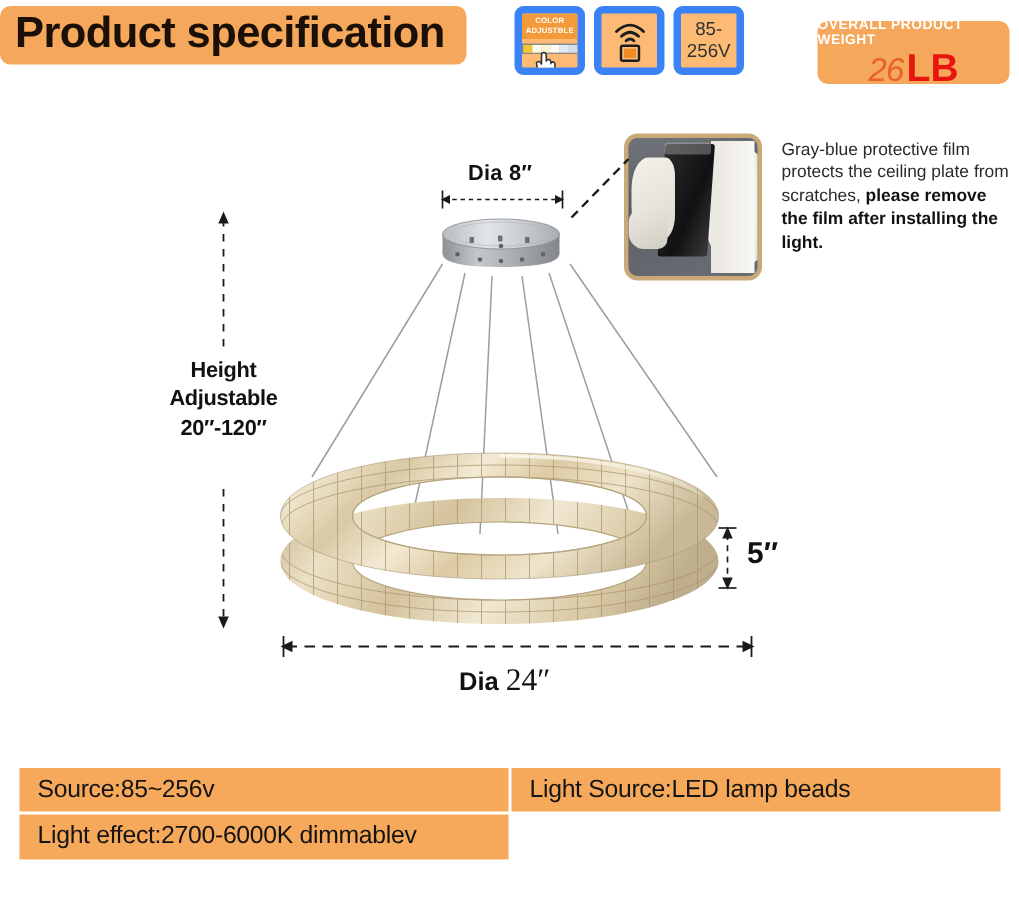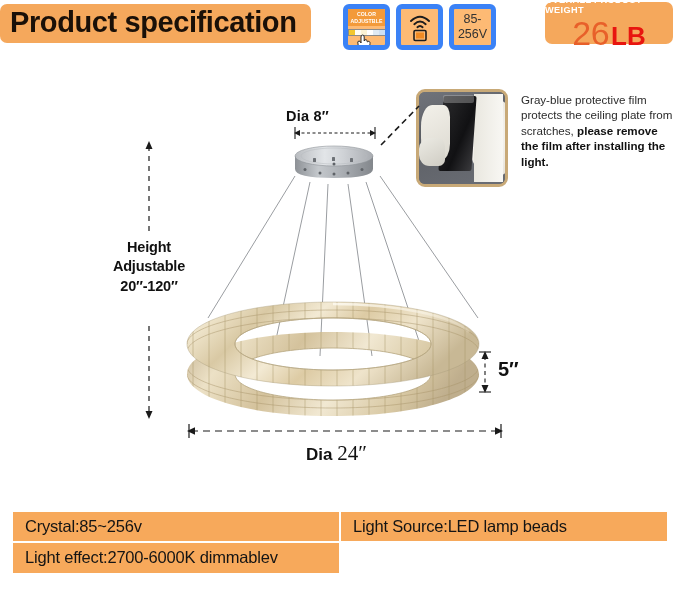--- a/index.html
+++ b/index.html
@@ -37,31 +37,31 @@
     text-align: center; padding: 2px 0 2px; letter-spacing: 0.1px;
   }
   .cc-strip { width: 38px; height: 11px; margin: 3px auto 0; display: flex; border: 1px solid #8a8a8a; }
   .cc-strip i { flex: 1; display: block; }
   .cc-hand { width: 38px; height: 15px; margin: 0 auto; position: relative; }
   .cc-hand svg { position: absolute; left: 5px; top: -2px; }
 
   .badge-volt { font-size: 12.5px; font-weight: 400; color: #333; line-height: 1.2; text-align: center; }
 
   .weight-badge {
-    position: absolute; left: 545px; top: 2px;
+    position: absolute; left: 545px; top: 14px;
     width: 128px; height: 42px;
     background: #f5a85c; border-radius: 7px;
     display: flex; flex-direction: column; align-items: center; justify-content: center;
   }
   .weight-label {
     font-size: 9.2px; font-weight: 700; color: #ffffff;
     letter-spacing: 0.35px; line-height: 1; margin-bottom: 1px;
   }
   .weight-value { line-height: 1; display: flex; align-items: baseline; }
-  .weight-num { font-size: 34px; font-weight: 400; color: #e8602a; letter-spacing: -0.5px; }
+  .weight-num { font-size: 22px; font-weight: 400; color: #e8602a; letter-spacing: -0.5px; font-style: italic; }
   .weight-unit { font-size: 26px; font-weight: 700; color: #e8150f; margin-left: 2px; }
 
   
   .film-photo {
     position: absolute; left: 416px; top: 89px;
     width: 92px; height: 98px;
     border: 3px solid #c8a977; border-radius: 9px;
     overflow: hidden; background: #6d7076;
   }
   .fp-bg { position: absolute; inset: 0;
@@ -85,21 +85,21 @@
   .film-text {
     position: absolute; left: 521px; top: 92px; width: 152px;
     font-size: 11.6px; line-height: 1.33; color: #2b2b2b;
   }
   .film-text .bold { font-weight: 700; color: #111; }
 
   .leader { position: absolute; left: 380px; top: 104px; width: 40px; height: 42px; }
 
   
   .dim-label { position: absolute; font-weight: 700; color: #111; }
-  .lbl-dia8 { left: 286px; top: 108px; font-size: 14.5px; letter-spacing: 0.2px; }
+  .lbl-dia8 { left: 312px; top: 108px; font-size: 14.5px; letter-spacing: 0.2px; }
   .lbl-dia24 { left: 306px; top: 441px; font-size: 17px; }
   .lbl-dia24 .num { font-weight: 400; font-family: "Liberation Serif", serif; font-size: 21px; }
   .lbl-5 { left: 498px; top: 358px; font-size: 20px; }
   .lbl-height {
     left: 99px; top: 238px; width: 100px; text-align: center;
     font-size: 14.5px; line-height: 1.33; letter-spacing: -0.2px;
   }
 
   
   .canopy { position: absolute; left: 293px; top: 144px; width: 82px; height: 40px; }
@@ -370,18 +370,18 @@
   <svg style="position:absolute;left:478px;top:350px;" width="14" height="44">
     <line x1="7" y1="6" x2="7" y2="38" stroke="#1a1a1a" stroke-width="1.1" stroke-dasharray="4,3.5"></line>
     <path d="M7,1 L3.5,9 L10.5,9 Z" fill="#1a1a1a"></path>
     <path d="M7,43 L3.5,35 L10.5,35 Z" fill="#1a1a1a"></path>
     <line x1="1" y1="2" x2="13" y2="2" stroke="#1a1a1a" stroke-width="1.1"></line>
     <line x1="1" y1="42" x2="13" y2="42" stroke="#1a1a1a" stroke-width="1.1"></line>
   </svg>
   <div class="dim-label lbl-5">5″</div>
 
   <div class="spec-table">
-    <div class="spec-cell">Crystal:85~256v</div>
+    <div class="spec-cell">Source:85~256v</div>
     <div class="spec-cell">Light Source:LED lamp beads</div>
     <div class="spec-cell">Light effect:2700-6000K dimmablev</div>
   </div>
 
 </div>
 
 </body></html>

